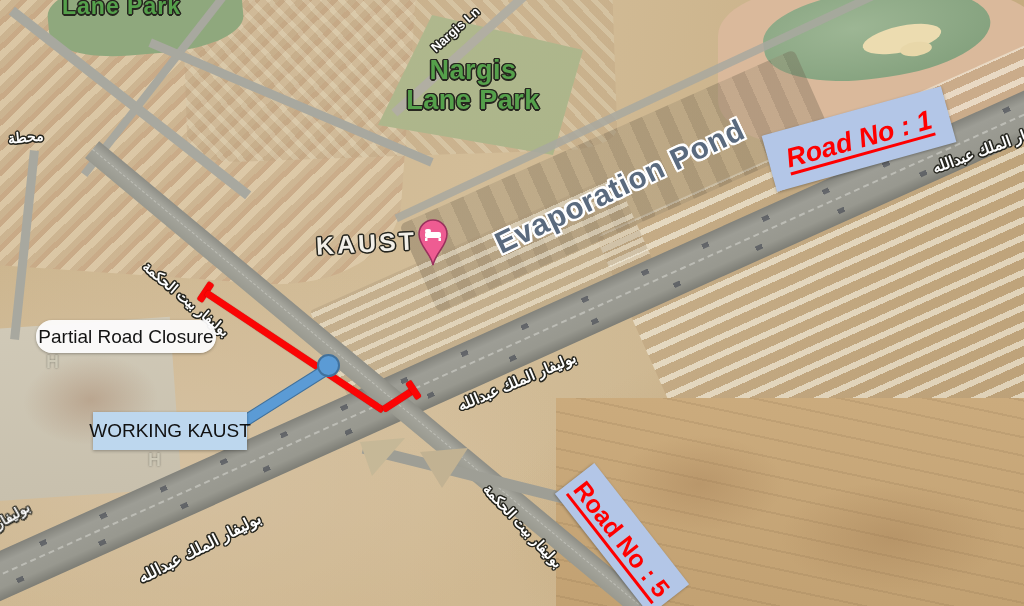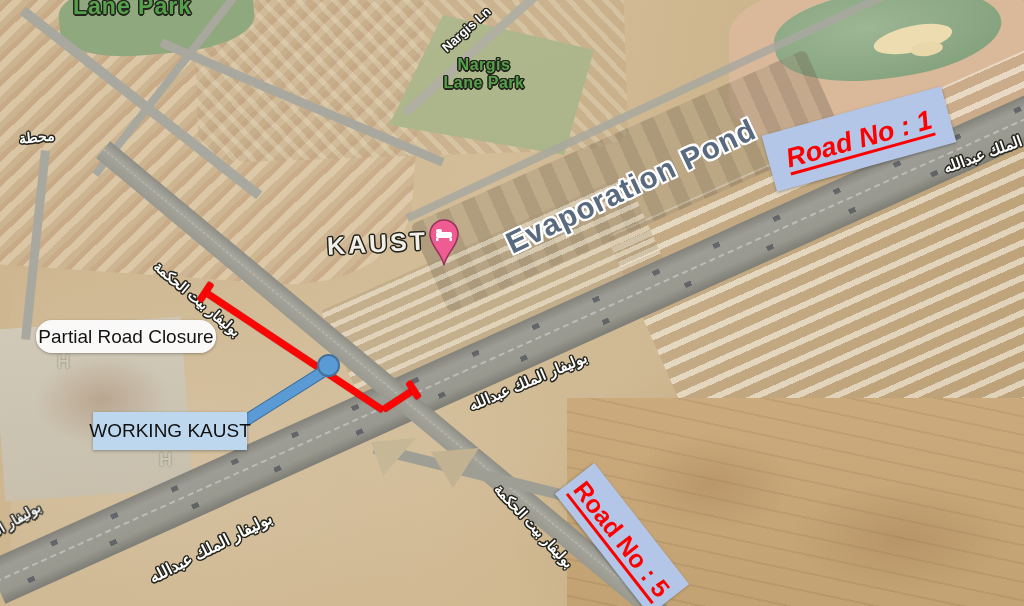--- a/index.html
+++ b/index.html
@@ -1,20 +1,20 @@
 <!DOCTYPE html>
 <html><head>
 <meta charset="utf-8">
 <style>
   html,body{margin:0;padding:0;background:#777;}
   .stage{position:relative;width:1024px;height:606px;overflow:hidden;
          background:#cdb690;font-family:"Liberation Sans",sans-serif;}
   .abs{position:absolute;}
   
-  .layer-map{position:absolute;inset:0;filter:blur(0.6px);z-index:0;margin-left:11px;}
+  .layer-map{position:absolute;inset:0;filter:blur(0.6px);z-index:0;}
   .base{inset:0;
     background:
       radial-gradient(600px 300px at 15% 75%, rgba(214,194,163,0.85), transparent 70%),
       radial-gradient(520px 300px at 85% 88%, rgba(176,144,102,0.5), transparent 70%),
       radial-gradient(420px 260px at 58% 55%, rgba(208,188,152,0.5), transparent 70%),
       radial-gradient(500px 220px at 35% 100%, rgba(205,180,140,0.6), transparent 75%),
       linear-gradient(100deg,#ccb58e,#d3bd98 45%,#c3a87c);}
   .tl-blocks{left:-30px;top:-22px;width:436px;height:300px;transform:rotate(4deg);
     border-radius:0 0 30% 0;opacity:.9;
     background:repeating-linear-gradient(132deg,
@@ -80,21 +80,21 @@
   .isl-1{background:#c6b897;clip-path:polygon(360px 442px,405px 438px,372px 476px);}
   .isl-2{background:#c2b292;clip-path:polygon(420px 452px,468px 448px,442px 488px);}
   
   .outline-dk{text-shadow:-1px -1px 0 #26261f,1px -1px 0 #26261f,-1px 1px 0 #26261f,
     1px 1px 0 #26261f,0 -1.5px 0 #26261f,0 1.5px 0 #26261f,-1.5px 0 0 #26261f,1.5px 0 0 #26261f;}
   .green-lbl{color:#55a04b;font-weight:bold;white-space:nowrap;letter-spacing:0.5px;}
   .white-lbl{color:#fff;font-weight:bold;white-space:nowrap;}
   .ar{font-weight:bold;font-size:14px;}
   .lane-top{left:62px;top:-7px;font-size:23px;letter-spacing:1px;}
   .nargis-park-lbl{left:383px;top:56px;width:180px;text-align:center;
-    font-size:16px;line-height:1.1;}
+    font-size:27px;line-height:1.1;}
   .nargis-ln{left:433px;top:42px;font-size:13px;transform:rotate(-42deg);
     transform-origin:left center;}
   .station{left:8px;top:129px;font-size:14px;transform:rotate(-6deg);}
   .evap{left:497px;top:228px;transform:rotate(-25.5deg);transform-origin:left center;
     font-size:30px;font-weight:bold;letter-spacing:1px;color:#5a6a7e;white-space:nowrap;
     text-shadow:-2px -2px 0 #fff,2px -2px 0 #fff,-2px 2px 0 #fff,2px 2px 0 #fff,
       0 -2px 0 #fff,0 2px 0 #fff,-2px 0 0 #fff,2px 0 0 #fff;}
   .kaust{left:316px;top:229px;font-size:25px;font-weight:bold;letter-spacing:3px;
     color:#f2efe8;transform:rotate(-3deg);white-space:nowrap;}
   .hh{color:#cdc8b6;font-weight:bold;font-size:18px;

